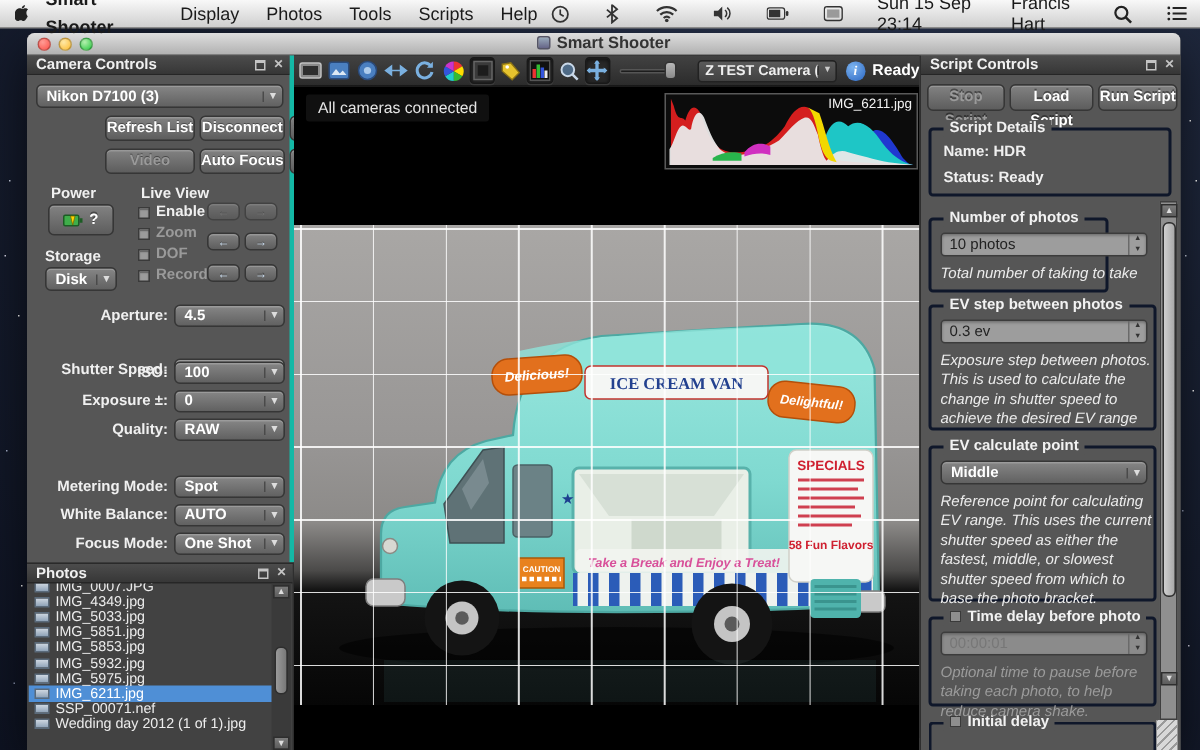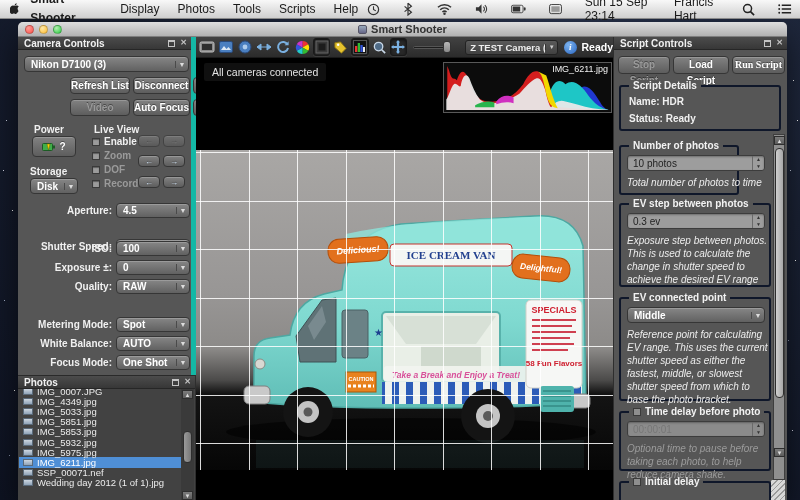--- a/index.html
+++ b/index.html
@@ -65,21 +65,21 @@
   .grp { position:absolute; border:2px solid #0f172a; border-radius:3px; }
   .grp .legend { position:absolute; top:-7px; left:8px; background:#565656; padding:0 4px;
     font-size:10px; font-weight:bold; color:#f2f2f2; white-space:nowrap; }
   .desc { font-size:10px; font-style:italic; color:#ececec; line-height:1.3; }
   .desc.dim { color:#9b9b9b; }
   .cbx { display:inline-block; width:8px; height:8px; background:#9b9b9b; border:1px solid #3a3a3a;
     box-shadow:inset 0 1px 1px rgba(0,0,0,.4); }
 
   
   .cam-panel { position:absolute; left:0; top:15px; width:178px; height:338px; background:#565656;
-    border-right:5px solid #14b8a6; }
+    border-right:3px solid #14b8a6; }
   .cam-dd { position:absolute; left:6px; top:19px; width:165px; height:16px; }
   .cbtn { position:absolute; height:17px; line-height:15px;margin-left:47px; }
   .slabel { position:absolute; font-size:10px; font-weight:bold; color:#f0f0f0; }
   .cbrow { position:absolute; left:74px; display:flex; align-items:center; gap:4px;
     font-size:10px; font-weight:bold; color:#f0f0f0; }
   .cbrow.dim { color:#9a9a9a; }
   .arrpair { position:absolute; display:flex; gap:3px; }
   .arrbtn { width:22px; height:12px; font-size:8px; line-height:11px; color:#cfe2f5; }
   .arrbtn.dim { color:#8a8a8a; opacity:.6; }
   .setrow { position:absolute; left:0; width:178px; height:16px; }
@@ -603,54 +603,54 @@
 
     <div class="script-panel">
       <div class="ptitle"><span>Script Controls</span>
         <span class="ptools">
             <span class="float-ic"></span>
             <span class="close-ic">✕</span>
           </span>
       </div>
       <div class="btn sp-btn dis" style="left:4px;width:52px;">Stop Script</div>
       <div class="btn sp-btn" style="left:59px;width:56px;">Load Script</div>
-      <div class="btn sp-btn" style="left:118px;width:53px;font-family:Liberation Serif, serif;">Run Script</div>
+      <div class="btn sp-btn" style="left:118px;width:53px;">Run Script</div>
 
       <div class="grp" style="left:5px;top:48px;width:162px;height:46px;">
         <span class="legend">Script Details</span>
         <div class="sdet-row" style="left:8px;top:9px;"><b>Name:</b>&nbsp;<b>HDR</b></div>
         <div class="sdet-row" style="left:8px;top:26px;"><b>Status:</b>&nbsp;<b>Ready</b></div>
       </div>
 
       <div class="grp" style="left:5px;top:108px;width:120px;height:50px;">
         <span class="legend">Number of photos</span>
         <div class="spin" style="position:absolute;left:6px;top:8px;width:138px;height:16px;">
           <span class="val">10 photos</span>
             <span class="updown">
               <span>▲</span>
               <span>▼</span>
             </span>
           </div>
-        <div class="desc" style="position:absolute;left:6px;top:29px;width:142px;">Total number of photos to time</div>
+        <div class="desc" style="position:absolute;left:6px;top:29px;width:142px;">Total number of taking to take</div>
       </div>
 
       <div class="grp" style="left:5px;top:166px;width:152px;height:84px;">
         <span class="legend">EV step between photos</span>
         <div class="spin" style="position:absolute;left:6px;top:8px;width:138px;height:16px;">
           <span class="val">0.3 ev</span>
             <span class="updown">
               <span>▲</span>
               <span>▼</span>
             </span>
           </div>
         <div class="desc" style="position:absolute;left:6px;top:29px;width:142px;">Exposure step between photos. This is used to calculate the change in shutter speed to achieve the desired EV range</div>
       </div>
 
       <div class="grp" style="left:5px;top:260px;width:152px;height:104px;">
-        <span class="legend">EV connected point</span>
+        <span class="legend">EV calculate point</span>
         <div class="ddl" style="position:absolute;left:6px;top:8px;width:138px;height:16px;">
           <span class="val">Middle</span>
             <span class="arr">▼</span>
           </div>
         <div class="desc" style="position:absolute;left:6px;top:29px;width:142px;">Reference point for calculating EV range. This uses the current shutter speed as either the fastest, middle, or slowest shutter speed from which to base the photo bracket.</div>
       </div>
 
       <div class="grp" style="left:5px;top:444px;width:152px;height:19px;border-bottom:none;border-radius:3px 3px 0 0;">
         <span class="legend"><span class="legend-cb"></span><span>Initial delay</span></span>
       </div>

